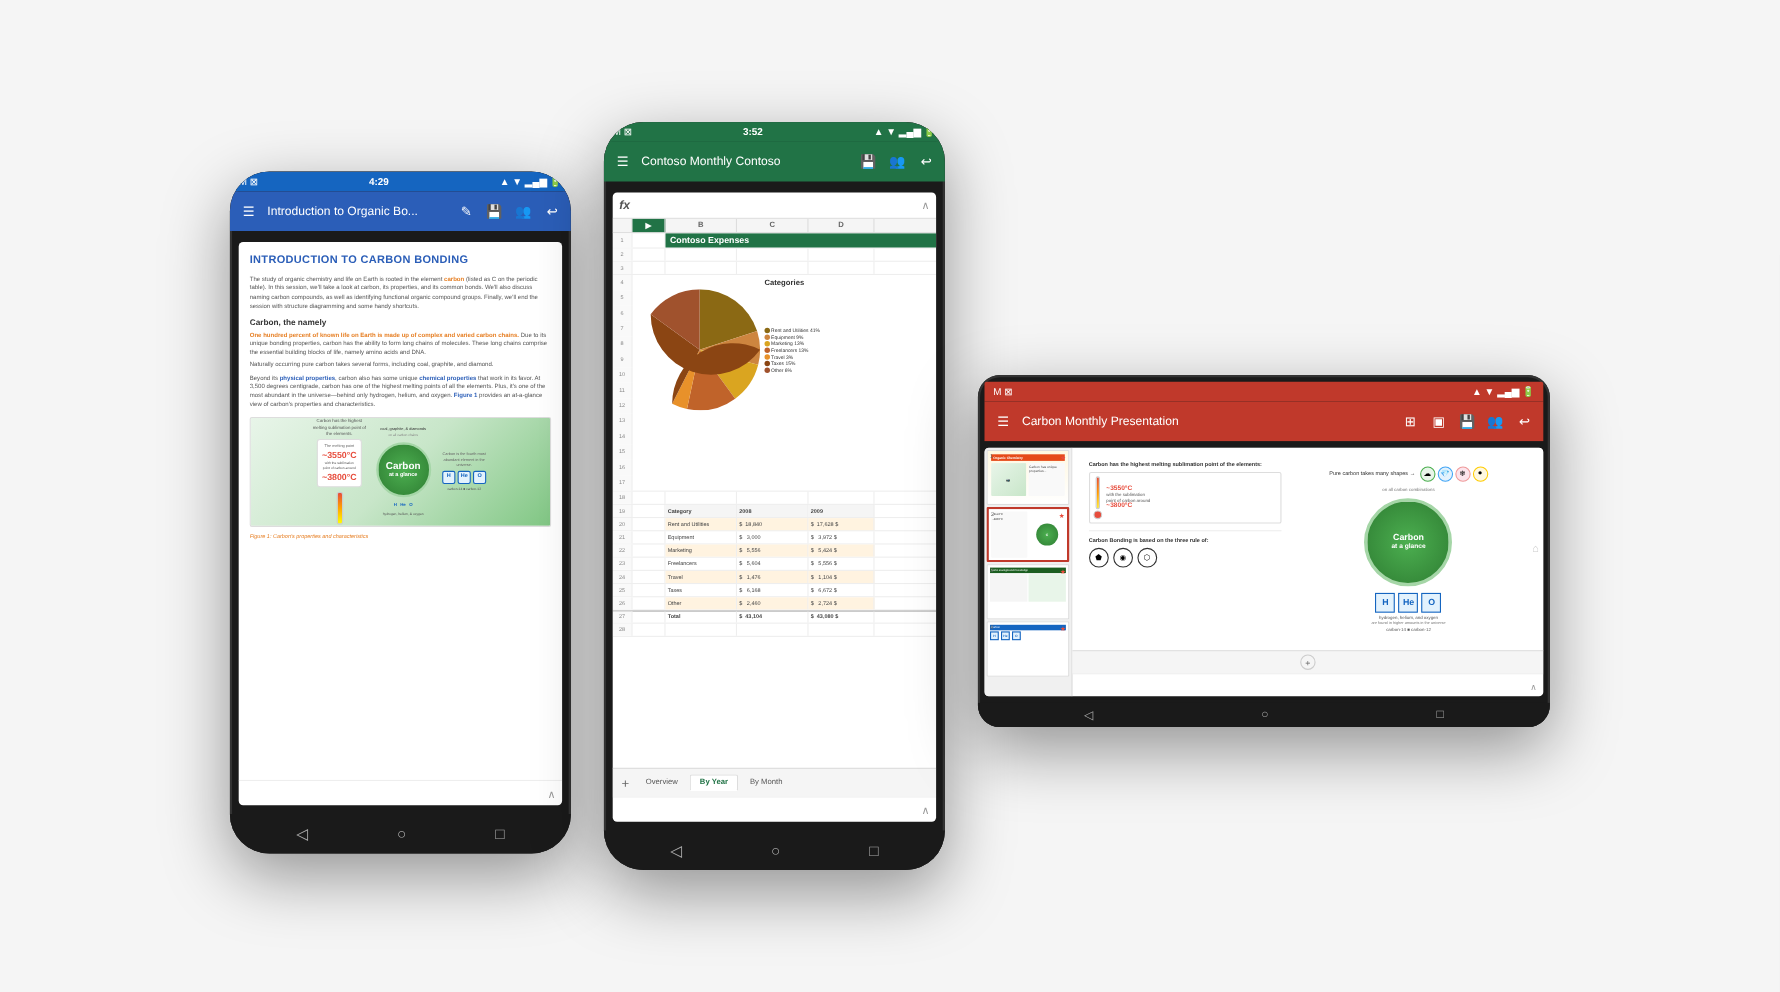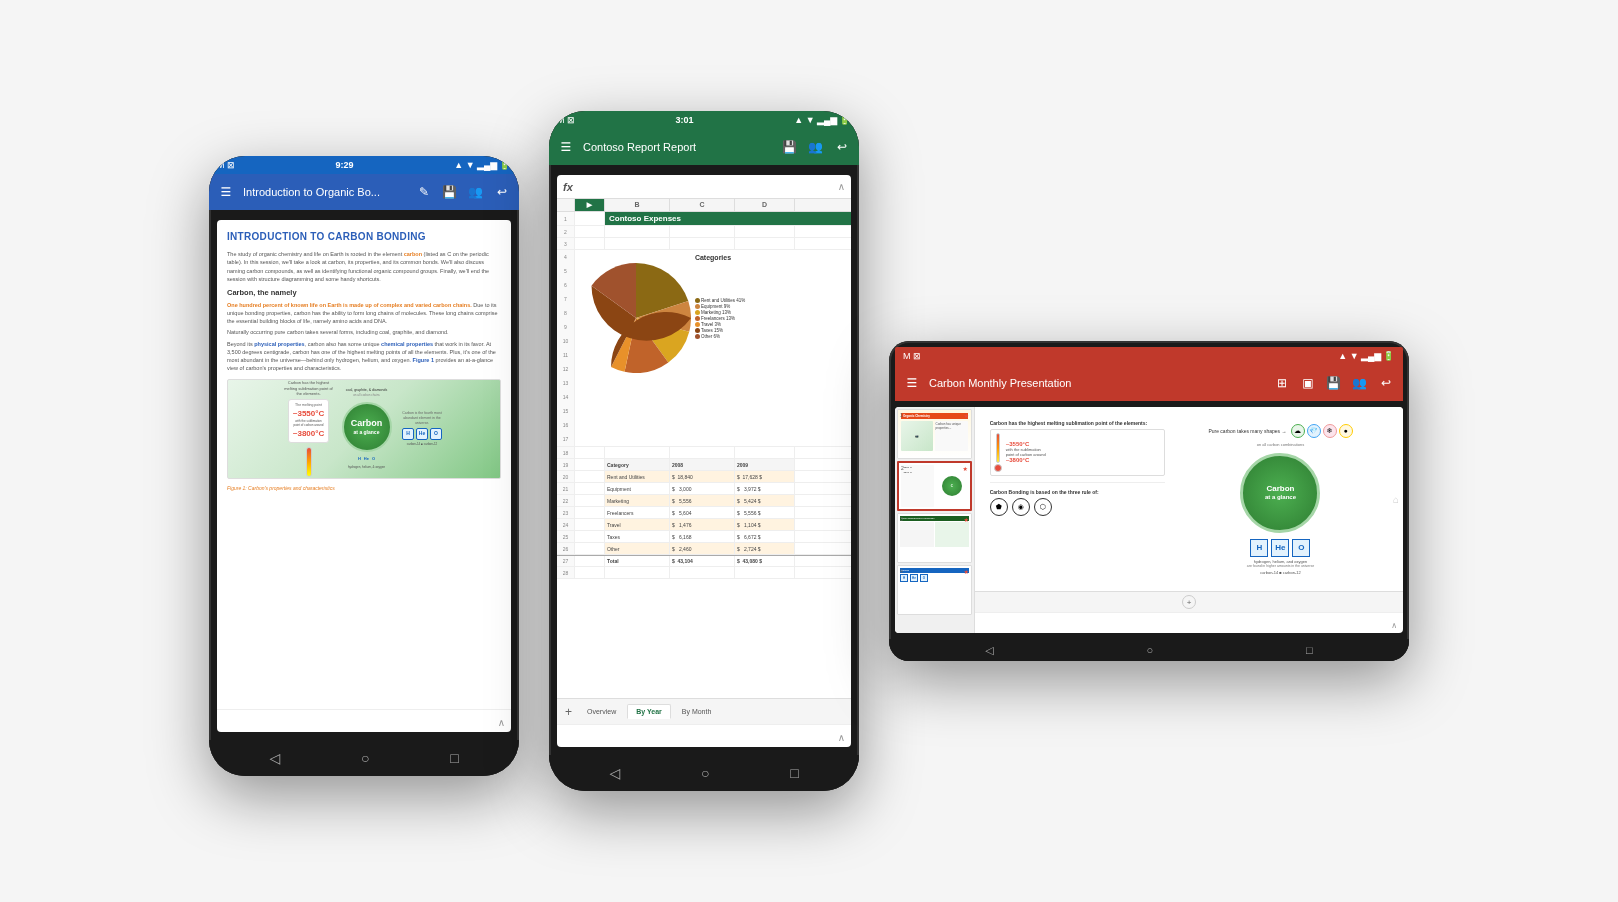--- a/index.html
+++ b/index.html
@@ -466,21 +466,21 @@
   </style>
 </head>
 <body>
 
 <div class="scene">
 
   <div class="phone phone-left">
 
     <div class="status-bar">
       <span>M ⊠</span>
-      <span class="status-bar-center">9:29</span>
+      <span class="status-bar-center">4:29</span>
       <span class="status-bar-right">▲ ▼ ▂▄▆ 🔋</span>
     </div>
 
     <div class="toolbar toolbar-word">
       <span class="toolbar-icon">☰</span>
       <span class="toolbar-title">Introduction to Organic Bo...</span>
       <span class="toolbar-icon">✎</span>
       <span class="toolbar-icon">💾</span>
       <span class="toolbar-icon">👥</span>
       <span class="toolbar-icon">↩</span>
@@ -564,27 +564,27 @@
       <span class="nav-icon">◁</span>
       <span class="nav-icon">○</span>
       <span class="nav-icon">□</span>
     </div>
   </div>
 
   <div class="phone phone-center">
 
     <div class="status-bar status-bar-excel">
       <span>M ⊠</span>
-      <span class="status-bar-center">3:01</span>
+      <span class="status-bar-center">3:52</span>
       <span class="status-bar-right">▲ ▼ ▂▄▆ 🔋</span>
     </div>
 
     <div class="toolbar toolbar-excel">
       <span class="toolbar-icon">☰</span>
-      <span class="toolbar-title">Contoso Report Report</span>
+      <span class="toolbar-title">Contoso Monthly Contoso</span>
       <span class="toolbar-icon">💾</span>
       <span class="toolbar-icon">👥</span>
       <span class="toolbar-icon">↩</span>
     </div>
 
     <div class="phone-screen">
 
       <div class="formula-bar">
         <span class="formula-fx">fx</span>
         <div style="flex:1;"></div>

